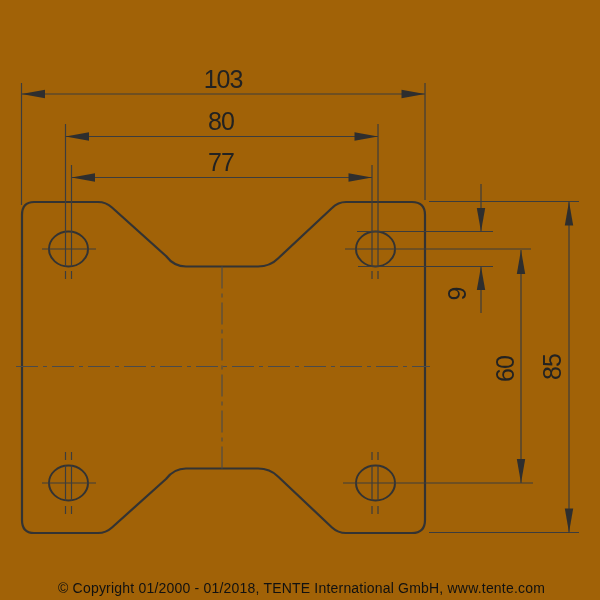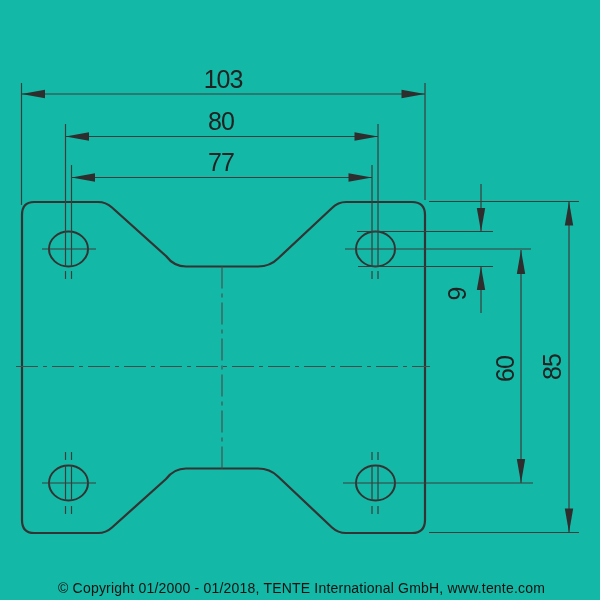--- a/index.html
+++ b/index.html
@@ -7,21 +7,21 @@
     padding: 0;
     width: 600px;
     height: 600px;
     background: #ffffff;
     font-family: "Liberation Sans", sans-serif;
   }
   .stage {
     position: relative;
     width: 600px;
     height: 600px;
-    background: #14b8a6;
+    background: #a16207;
     overflow: hidden;
   }
   svg { display: block; }
   .outline   { fill: none; stroke: #333333; stroke-width: 2.2; stroke-linejoin: round; }
   .hole      { fill: none; stroke: #333333; stroke-width: 2; }
   .thin      { stroke: #3c3c3c; stroke-width: 1.2; fill: none; }
   .center    { stroke: #4a4a4a; stroke-width: 1.1; fill: none; stroke-dasharray: 22 5 4 5; }
   .dimline   { stroke: #3c3c3c; stroke-width: 1.2; fill: none; }
   .arrow     { fill: #2e2e2e; stroke: none; }
   .dimtext   {

